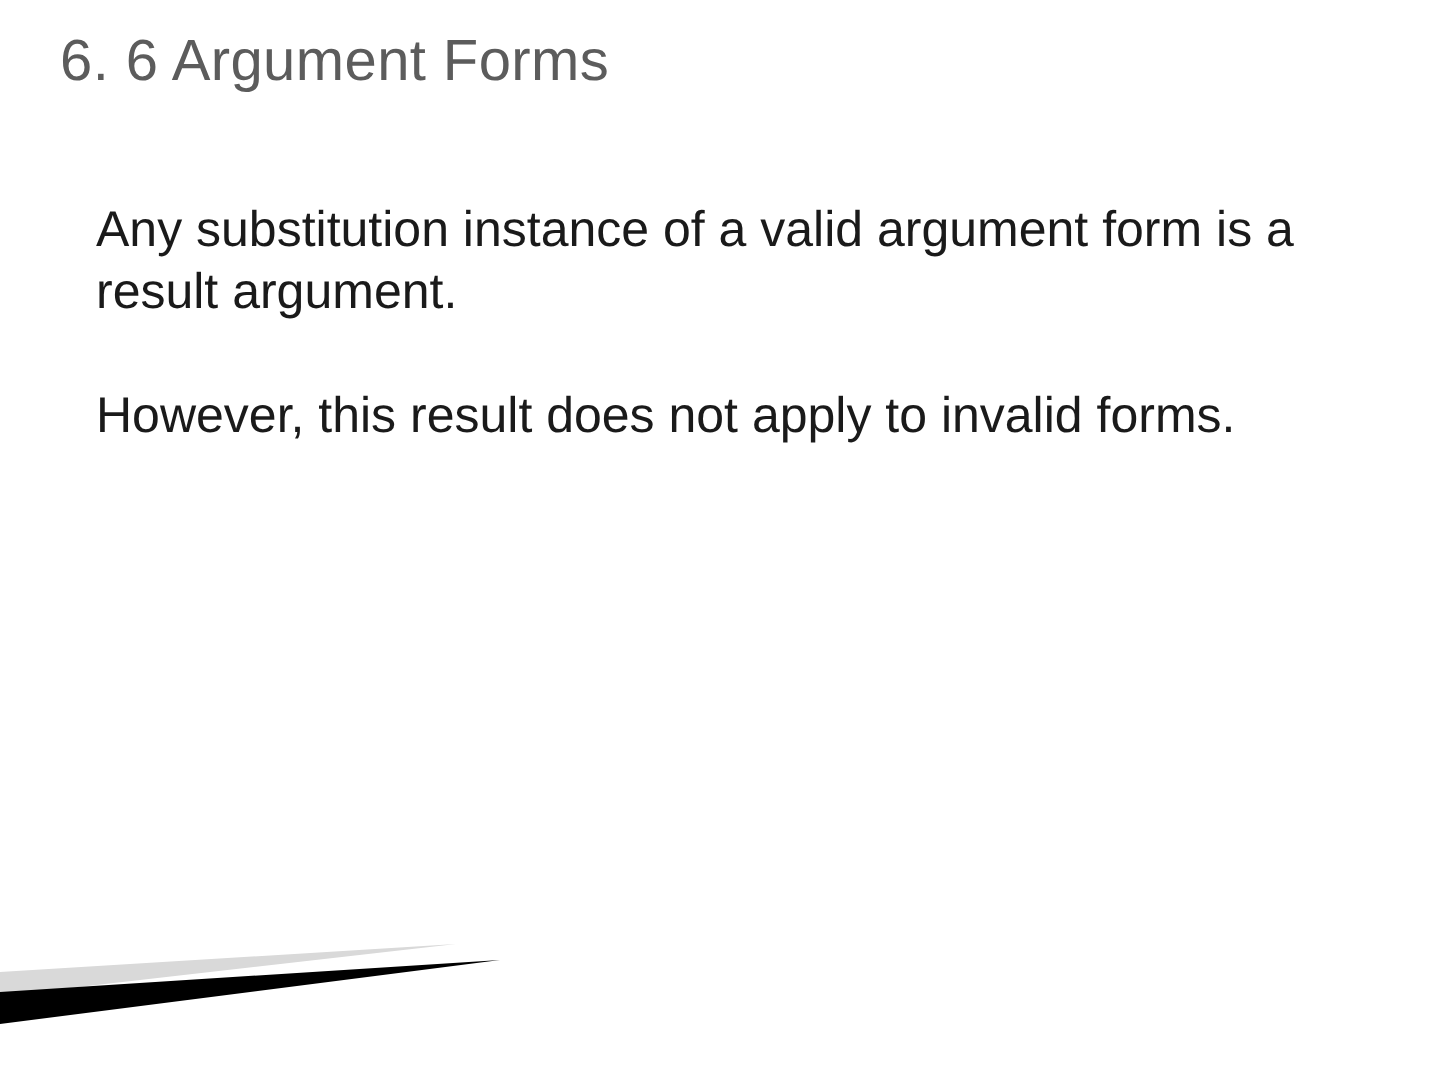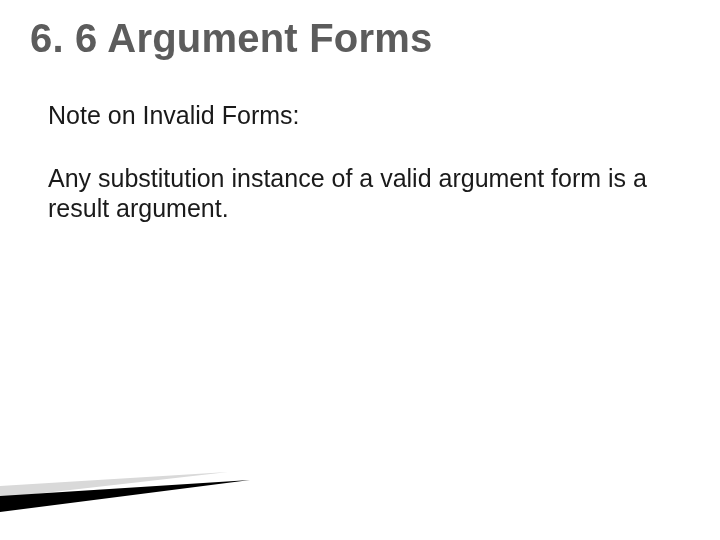--- a/index.html
+++ b/index.html
@@ -16,22 +16,22 @@
     width: 720px;
     height: 540px;
     position: relative;
     box-sizing: border-box;
   }
   .title {
     position: absolute;
     top: 16px;
     left: 30px;
     right: 30px;
-    font-size: 40px;
-    font-weight: 700;
+    font-size: 29px;
+    font-weight: 400;
     color: #5c5c5c;
     text-shadow: 1px 1px 0 rgba(255,255,255,0.6);
     letter-spacing: 0.2px;
     line-height: 1.1;
   }
   .body {
     position: absolute;
     top: 100px;
     left: 48px;
     right: 48px;
@@ -52,22 +52,22 @@
   }
 </style>
 </head>
 <body>
 
 <div class="slide">
 
   <div class="title">6. 6 Argument Forms</div>
 
   <div class="body">
-    <p>Note on Invalid Forms:</p>
     <p>Any substitution instance of a valid argument form is a result argument.</p>
+    <p>However, this result does not apply to invalid forms.</p>
   </div>
 
   <div class="decor">
     <svg width="260" height="40" viewBox="0 0 260 40">
       <polygon points="0,26 228,0 0,14" fill="#d9d9d9"></polygon>
       <polygon points="0,40 250,8 0,24" fill="#000000"></polygon>
     </svg>
   </div>
 
 </div>

